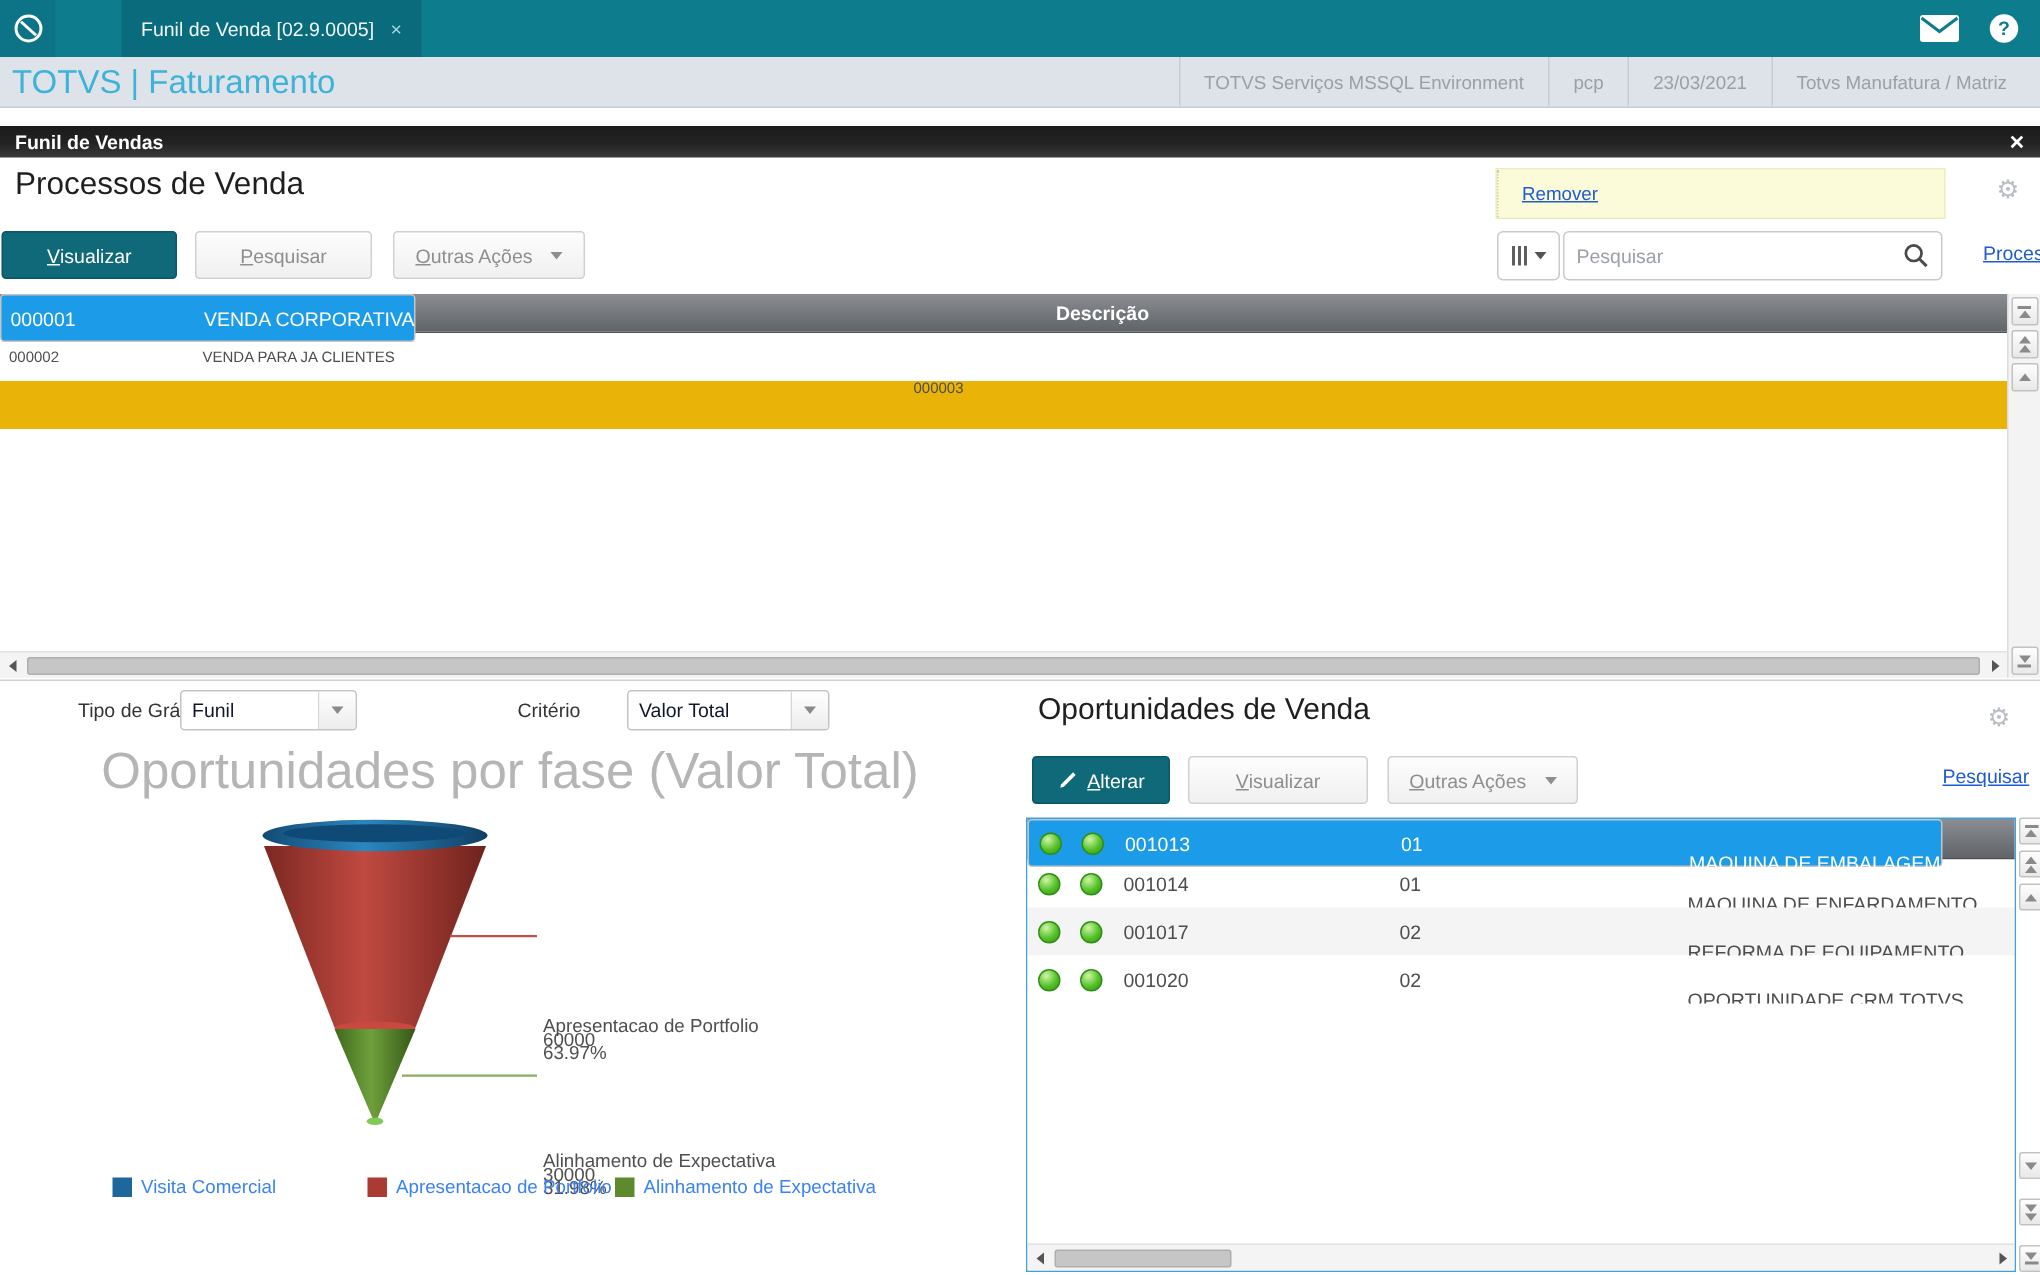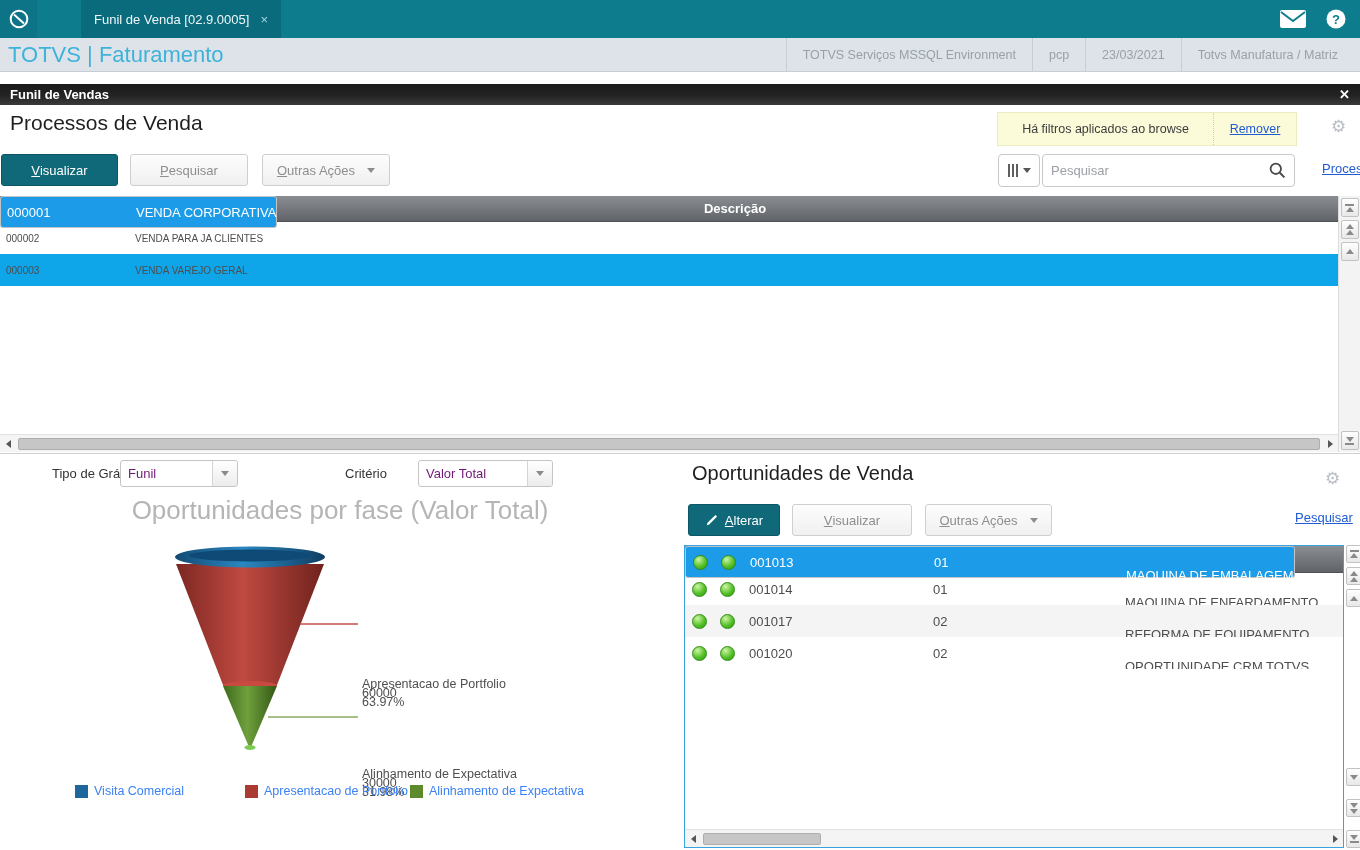--- a/index.html
+++ b/index.html
@@ -53,21 +53,21 @@
 
   
   .grid1{position:absolute;top:91px;left:0;right:0;height:256px;display:flex;}
   .g-main{flex:1;display:flex;flex-direction:column;min-width:0;}
   .g-head{height:26px;background:linear-gradient(#8a8e92,#606468);display:flex;color:#fff;font-weight:bold;font-size:13px;border-bottom:1px solid #4e5256;box-sizing:border-box;}
   .g-head .hc{display:flex;align-items:center;justify-content:center;position:relative;box-sizing:border-box;}
   .g1-c1{width:132px;border-right:1px solid #54585c;}
   .g1-c2{flex:1;}
   .harrow{position:absolute;left:5px;top:8px;width:0;height:0;border:4px solid transparent;border-left:6px solid #191919;}
   .grow{height:32px;display:flex;align-items:center;font-size:10px;color:#4d4d4d;background:#fff;flex:0 0 auto;}
-  .grow.alt{background:#0ea5e9;}
+  .grow.alt{background:#eab308;flex-direction:column;}
   .grow.sel{background:#1c9be8;color:#fff;}
   .grow .c1{width:132px;padding-left:6px;box-sizing:border-box;}
   .grow .c2{flex:1;padding-left:3px;}
   .gfill{flex:1;background:#fff;}
   .hscroll{height:18px;background:#f4f4f4;border-top:1px solid #e2e2e2;display:flex;align-items:center;box-sizing:border-box;flex:0 0 auto;}
   .hs-btn{width:16px;height:16px;display:flex;align-items:center;justify-content:center;cursor:pointer;}
   .tri-l{width:0;height:0;border-top:4px solid transparent;border-bottom:4px solid transparent;border-right:5px solid #555;}
   .tri-r{width:0;height:0;border-top:4px solid transparent;border-bottom:4px solid transparent;border-left:5px solid #555;}
   .hs-thumb{height:12px;background:#c6c6c6;border:1px solid #aeaeae;border-radius:2px;box-sizing:border-box;cursor:grab;}
   .hs-thumb.full{flex:1;margin:0 2px;}
@@ -76,25 +76,25 @@
   .sbtn{width:18px;height:19px;background:linear-gradient(#fefefe,#e8e8e8);border:1px solid #c2c2c2;border-radius:2px;display:flex;flex-direction:column;align-items:center;justify-content:center;gap:1px;box-sizing:border-box;flex:0 0 auto;cursor:pointer;}
   .tri-u{width:0;height:0;border-left:4px solid transparent;border-right:4px solid transparent;border-bottom:5px solid #8a8a8a;}
   .tri-d{width:0;height:0;border-left:4px solid transparent;border-right:4px solid transparent;border-top:5px solid #8a8a8a;}
   .sbar{width:9px;height:2px;background:#8a8a8a;}
   .vspace{flex:1;}
   .divider-mid{position:absolute;top:453px;left:0;right:0;height:1px;background:#cfcfcf;}
 
   
   .left-panel{position:absolute;top:454px;left:0;width:680px;height:396px;}
   .ctl-label{position:absolute;font-size:13px;color:#333;}
-  .sel{position:absolute;border:1px solid #c4c4c4;border-radius:3px;background:#fff;display:flex;align-items:center;box-sizing:border-box;font-size:13px;color:#701a75;cursor:pointer;}
+  .sel{position:absolute;border:1px solid #c4c4c4;border-radius:3px;background:#fff;display:flex;align-items:center;box-sizing:border-box;font-size:13px;color:#0f172a;cursor:pointer;}
   .sel .txt{padding-left:7px;}
   .sel .arr{margin-left:auto;width:24px;align-self:stretch;display:flex;align-items:center;justify-content:center;border-left:1px solid #d5d5d5;background:linear-gradient(#fff,#ececec);border-radius:0 3px 3px 0;}
   .sel .arr .tri-d{border-top-color:#8a8a8a;}
-  .chart-title{position:absolute;top:41px;left:0;width:680px;text-align:center;font-size:26px;color:#b5b5b5;white-space:nowrap;}
+  .chart-title{position:absolute;top:41px;left:0;width:680px;text-align:center;font-size:34px;color:#b5b5b5;white-space:nowrap;}
   .funnel-wrap{position:absolute;left:0;top:80px;width:680px;height:235px;}
   .ann{position:absolute;font-size:12.5px;color:#4f4f4f;line-height:9px;white-space:nowrap;}
   .ann-red{left:362px;top:146px;}
   .ann-green{left:362px;top:236px;}
   .legend{position:absolute;top:330px;left:0;width:680px;height:20px;}
   .litem{position:absolute;display:flex;align-items:center;font-size:12.5px;color:#3b82f6;white-space:nowrap;}
   .lsq{width:13px;height:13px;margin-right:6px;display:inline-block;}
   .li1{left:75px;} .li2{left:245px;} .li3{left:410px;}
 
   
@@ -166,21 +166,20 @@
 
   <div class="titlebar">
     <span>Funil de Vendas</span>
     <span class="win-close">✕</span>
   </div>
 
   <div class="section-top">
     <h1 class="page-title">Processos de Venda</h1>
 
     <div class="filter-badge">
-      <span class="fb-text">Há filtros aplicados ao browse</span>
       <span class="fb-div"></span>
       <span class="fb-remove">Remover</span>
     </div>
     <span class="gear gear1">⚙</span>
 
     <div class="btnrow-top">
       <div class="btn btn-primary b1"><u>V</u>isualizar</div>
       <div class="btn btn-sec b2"><u>P</u>esquisar</div>
       <div class="btn btn-sec b3">
         <span><u>O</u>utras Ações</span>
@@ -220,21 +219,20 @@
         <div class="grow sel">
           <span class="c1">000001</span>
           <span class="c2">VENDA CORPORATIVA</span>
         </div>
         <div class="grow">
           <span class="c1">000002</span>
           <span class="c2">VENDA PARA JA CLIENTES</span>
         </div>
         <div class="grow alt">
           <span class="c1">000003</span>
-          <span class="c2">VENDA VAREJO GERAL</span>
         </div>
         <div class="gfill"></div>
         <div class="hscroll">
           <span class="hs-btn">
               <span class="tri-l"></span>
             </span>
           <span class="hs-thumb full"></span>
           <span class="hs-btn">
               <span class="tri-r"></span>
             </span>

